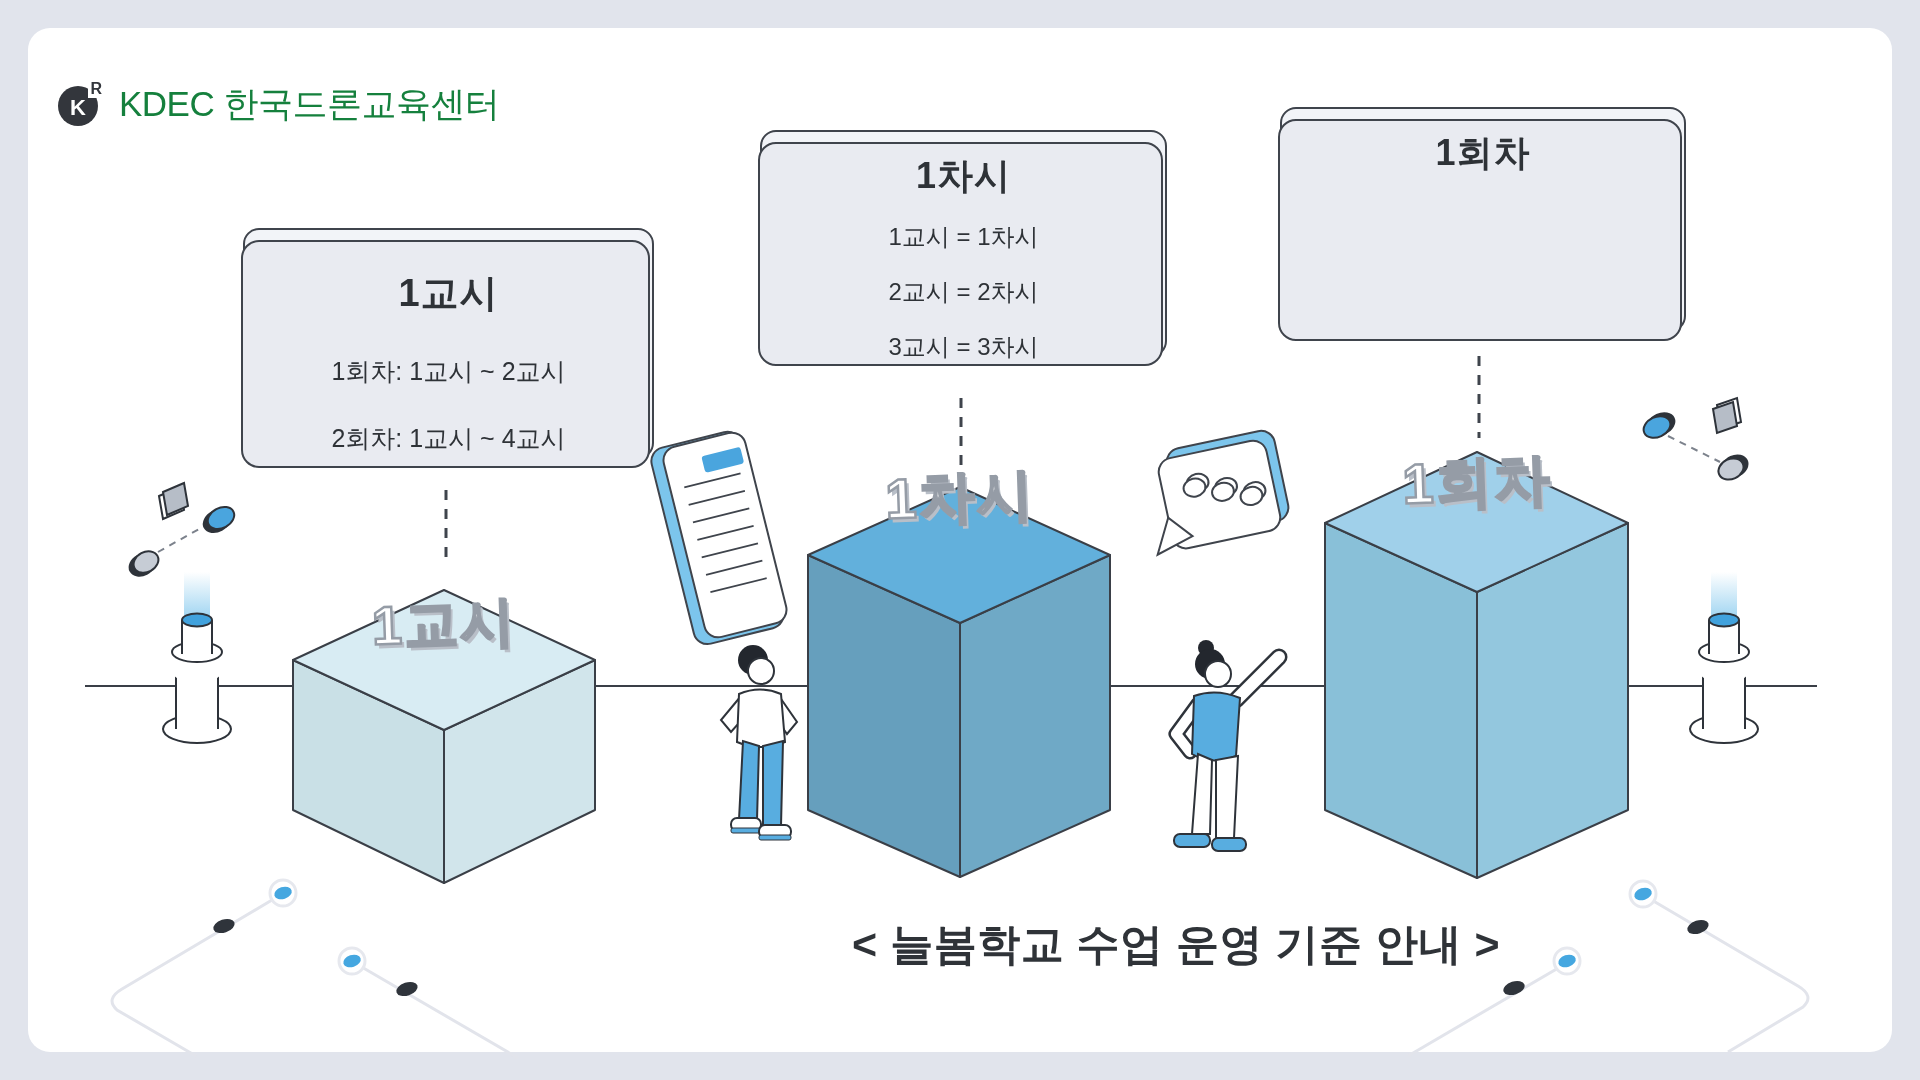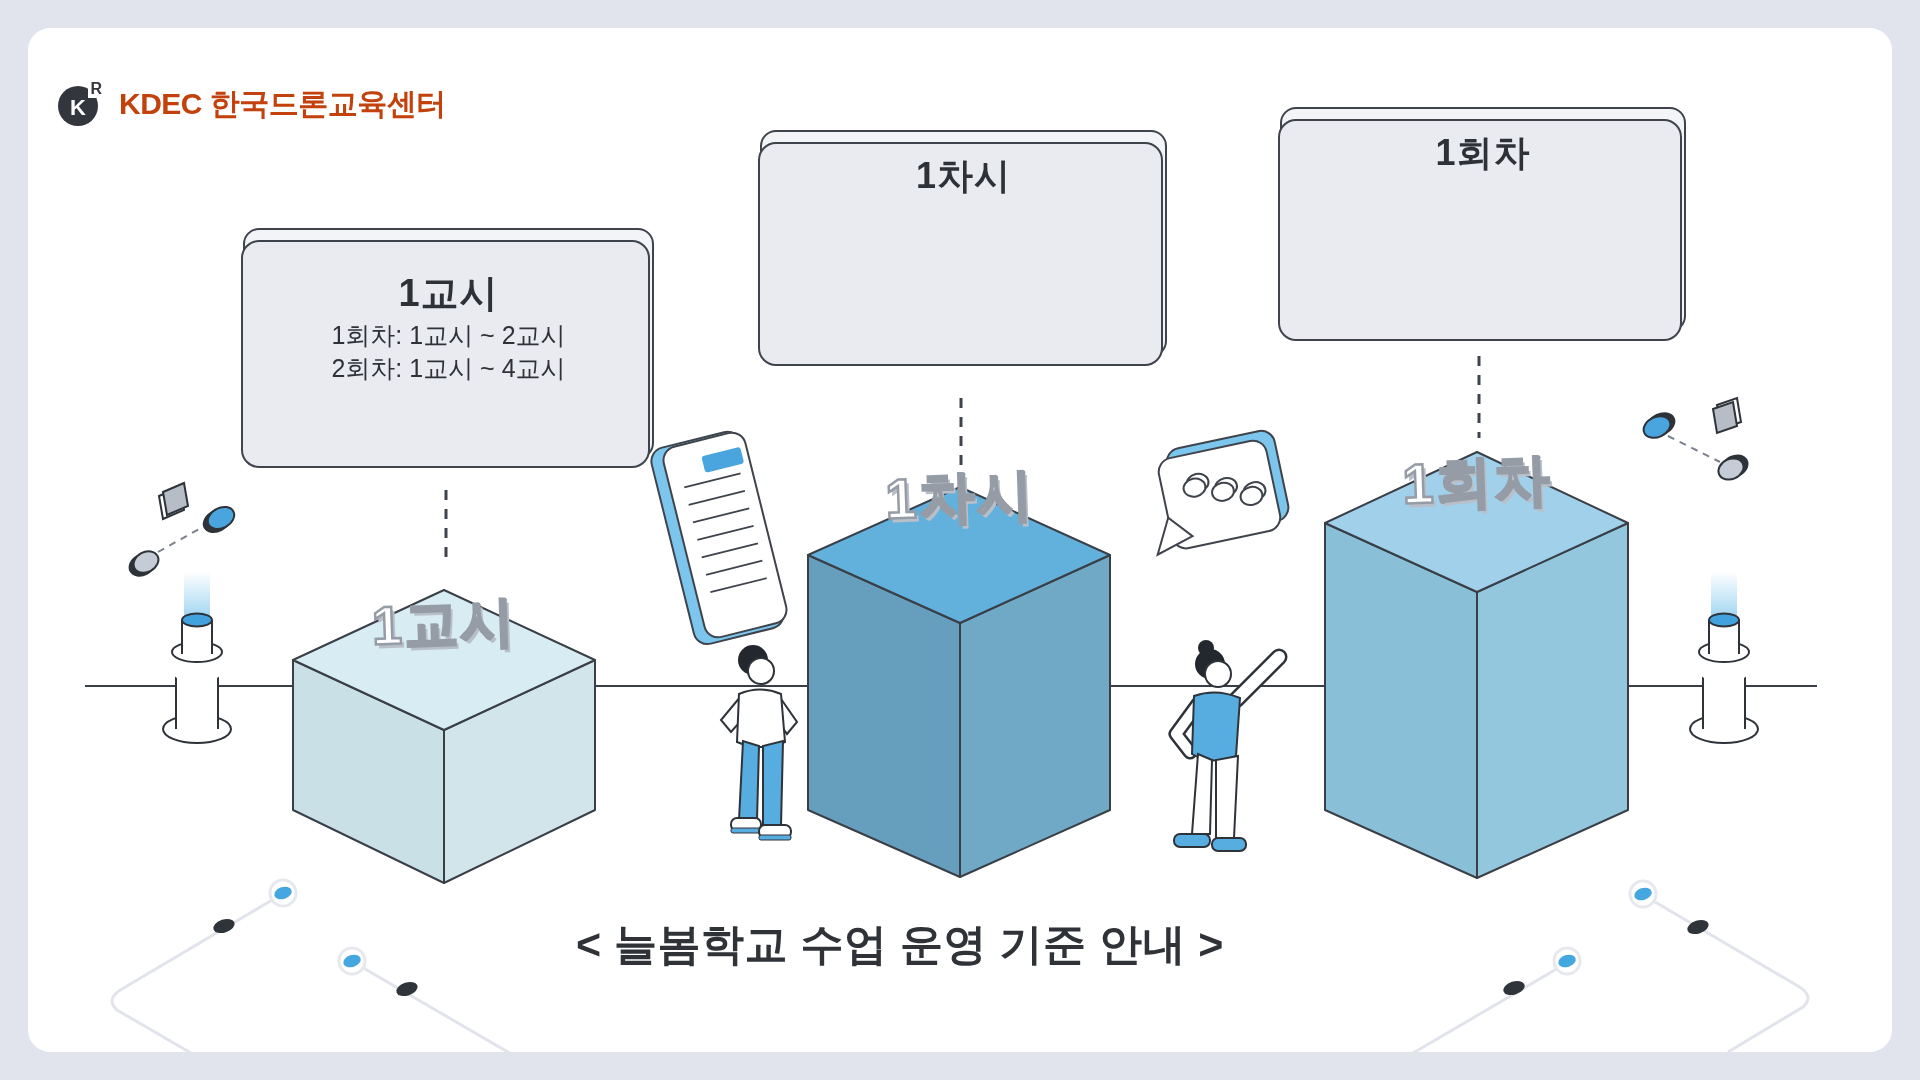--- a/index.html
+++ b/index.html
@@ -9,46 +9,46 @@
   .art{position:absolute;left:0;top:0;z-index:10;}
 
   
   .logo{position:absolute;left:58px;top:80px;display:flex;align-items:center;gap:13px;z-index:40;}
   .logo-mark{position:relative;width:48px;height:48px;}
   .logo-circle{position:absolute;left:0;bottom:2px;width:40px;height:40px;border-radius:50%;
                background:#33363c;display:flex;align-items:center;justify-content:center;}
   .logo-k{color:#fff;font-weight:800;font-size:22px;line-height:1;transform:translateY(2px);}
   .logo-r{position:absolute;right:2px;top:0;background:#fff;color:#33363c;font-weight:800;font-size:16px;
           line-height:1;padding:1px 2px;}
-  .logo-text{font-weight:700;font-size:30px;letter-spacing:-0.5px;color:#c2410c;}
+  .logo-text{font-weight:400;font-size:35px;letter-spacing:-0.5px;color:#15803d;}
 
   
   .info-card{position:absolute;background:#f2f4f8;border:2px solid #3f444c;border-radius:16px;
              text-align:center;z-index:30;display:flex;flex-direction:column;align-items:center;}
   .info-card::before{content:"";position:absolute;left:-4px;right:2px;top:10px;bottom:-11px;
              background:#e9ebf1;border:2px solid #3f444c;border-radius:18px;z-index:-1;}
   .info-title{font-weight:800;font-size:38px;color:#2e3237;letter-spacing:1px;}
   .info-lines{display:flex;flex-direction:column;align-items:center;}
   .info-line{font-size:25px;color:#2e3237;}
   .card-1 .info-title{margin-top:38px;}
-  .card-1 .info-lines{}
+  .card-1 .info-lines{margin-top:36px;gap:34px;}
   .card-2 .info-title,.card-3 .info-title{margin-top:20px;font-size:36px;}
   .card-2 .info-lines,.card-3 .info-lines{margin-top:20px;gap:23px;}
   .card-2 .info-line,.card-3 .info-line{font-size:24px;}
 
   
   .cube-label{position:absolute;z-index:20;font-weight:800;color:#ffffff;white-space:nowrap;
               -webkit-text-stroke:2.5px #959ca6;
               text-shadow:3px 4px 0 #b9bfc8;letter-spacing:2px;transform:rotate(-2deg);}
   .cube-label-1{left:344px;top:588px;font-size:54px;width:200px;text-align:center;}
   .cube-label-2{left:858px;top:460px;font-size:56px;width:204px;text-align:center;}
   .cube-label-3{left:1375px;top:445px;font-size:56px;width:204px;text-align:center;}
 
   
-  .caption{position:absolute;left:300px;top:916px;width:1200px;text-align:center;z-index:30;
+  .caption{position:absolute;left:300px;top:916px;width:1200px;text-align:right;z-index:30;
            font-size:43px;font-weight:600;color:#2f3338;letter-spacing:0.5px;}
 </style>
 </head>
 <body>
 
 <div class="stage">
   <div class="canvas"></div>
 
   <svg class="art" width="1920" height="1080" viewBox="0 0 1920 1080">
     <defs>
@@ -232,20 +232,25 @@
   <div class="info-card card-1" style="left:243px;top:228px;width:407px;height:227px;">
     <div class="info-title">1교시</div>
     <div class="info-lines">
       <div class="info-line">1회차: 1교시 ~ 2교시</div>
       <div class="info-line">2회차: 1교시 ~ 4교시</div>
     </div>
   </div>
 
   <div class="info-card card-2" style="left:760px;top:130px;width:403px;height:223px;">
     <div class="info-title">1차시</div>
+    <div class="info-lines">
+      <div class="info-line">1교시 = 1차시</div>
+      <div class="info-line">2교시 = 2차시</div>
+      <div class="info-line">3교시 = 3차시</div>
+    </div>
   </div>
 
   <div class="info-card card-3" style="left:1280px;top:107px;width:402px;height:221px;">
     <div class="info-title">1회차</div>
   </div>
 
   <div class="cube-label cube-label-1">1교시</div>
   <div class="cube-label cube-label-2">1차시</div>
   <div class="cube-label cube-label-3">1회차</div>
 

